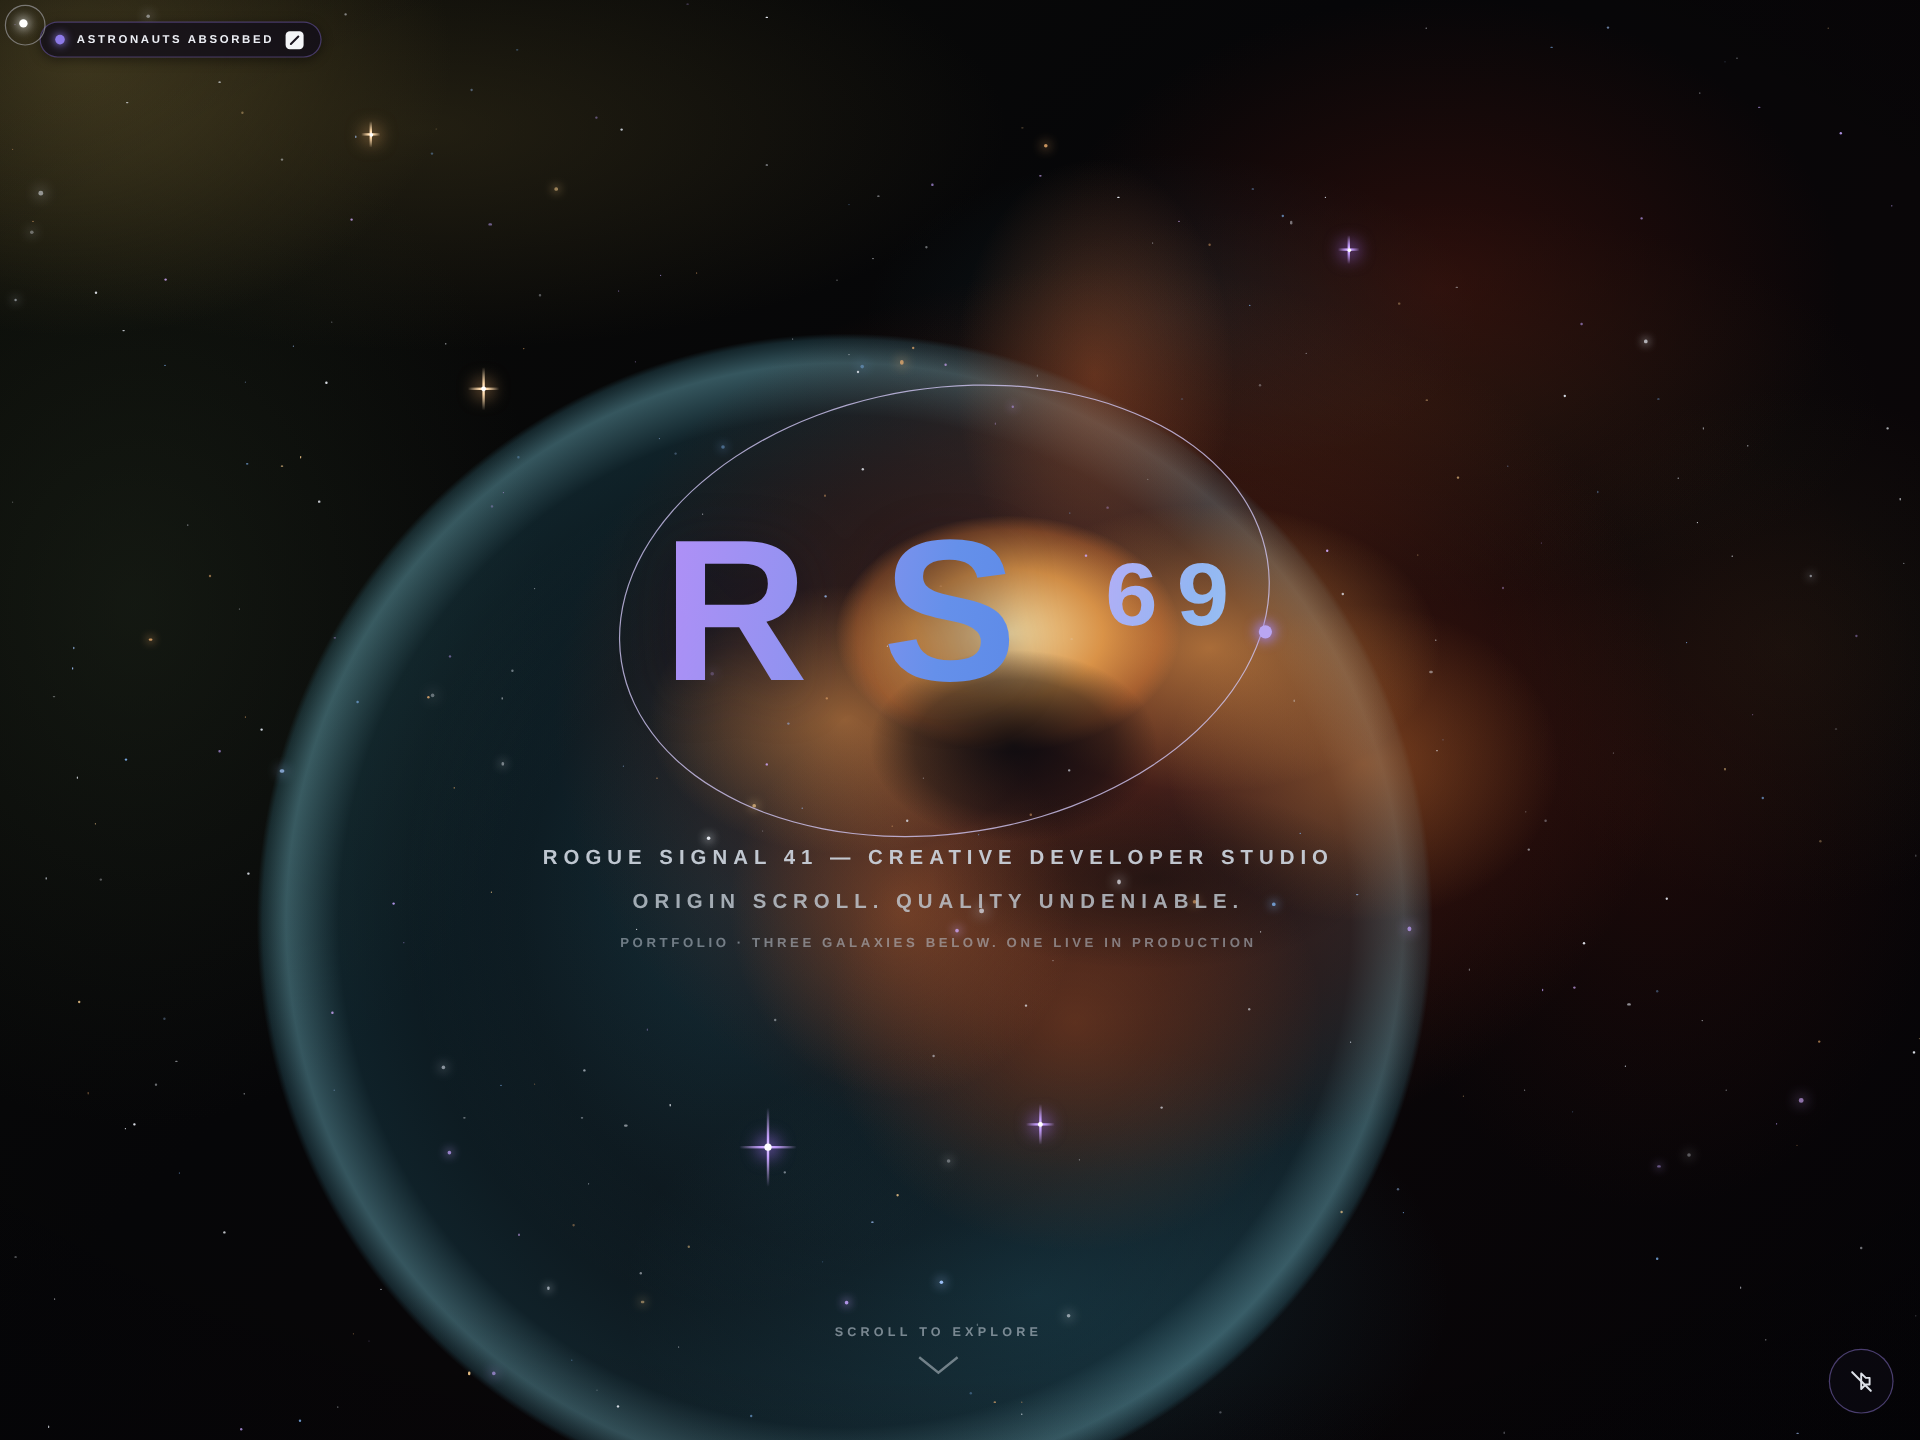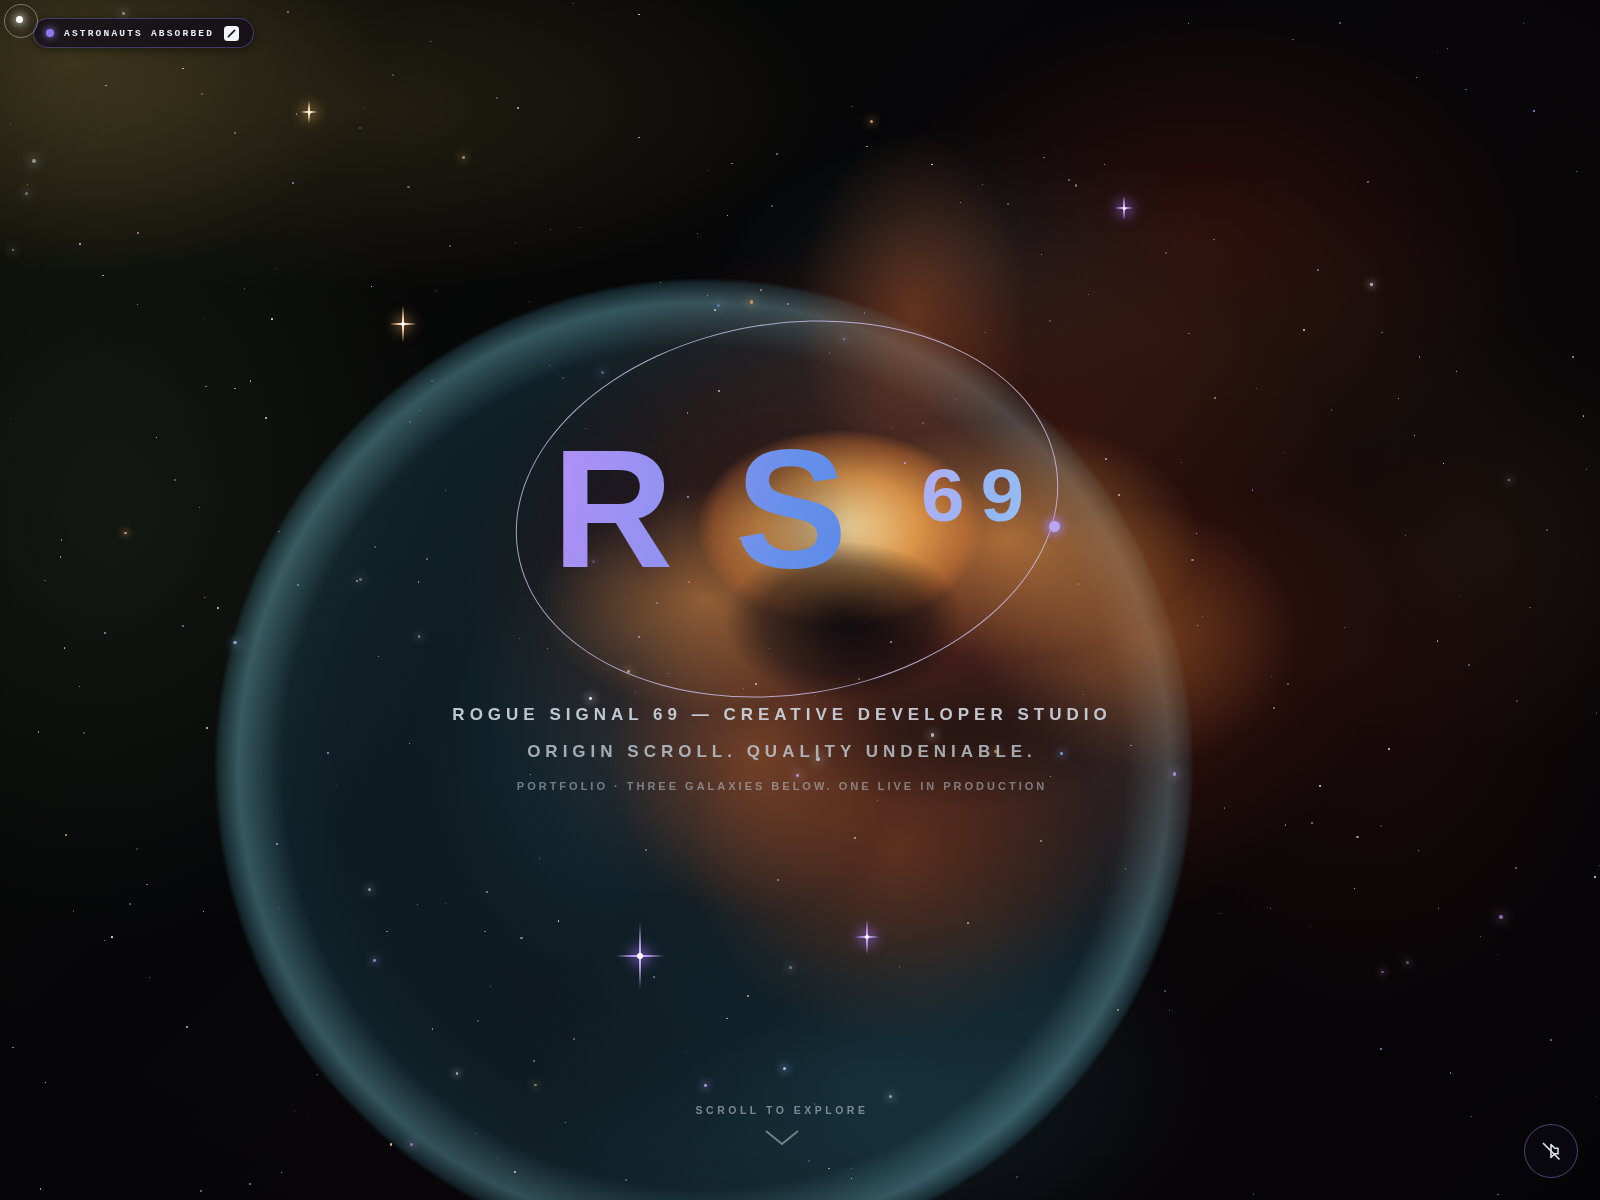--- a/index.html
+++ b/index.html
@@ -59,21 +59,21 @@
   .flare.w{--c:#ffe2b8;--g:rgba(255,188,118,.55);}
   
   .cursor-ring{position:absolute;left:4px;top:4px;width:32px;height:32px;border-radius:50%;
     border:1.5px solid rgba(172,172,178,.6);z-index:6;}
   .cursor-ring .dot{position:absolute;left:11px;top:11px;width:7px;height:7px;border-radius:50%;
     background:#fff;box-shadow:0 0 9px 2px rgba(255,255,255,.7);}
   
   .badge{position:absolute;left:33px;top:18px;height:28px;z-index:5;
     display:flex;align-items:center;gap:10px;padding:0 14px 0 12px;
     background:rgba(16,12,26,.74);border:1px solid rgba(110,90,170,.55);
-    border-radius:15px;box-shadow:0 2px 10px rgba(0,0,0,.45);cursor:pointer;font-family:Liberation Mono, monospace;}
+    border-radius:15px;box-shadow:0 2px 10px rgba(0,0,0,.45);cursor:pointer;}
   .badge .bdot{width:8px;height:8px;border-radius:50%;background:#8d7ae8;
     box-shadow:0 0 7px 1px rgba(141,122,232,.8);flex:0 0 auto;}
   .badge .blabel{font-size:9.5px;font-weight:700;letter-spacing:2.2px;color:#eceef4;white-space:nowrap;}
   .badge .bicon{width:15px;height:15px;border-radius:3.5px;background:#f4f5f8;flex:0 0 auto;
     display:flex;align-items:center;justify-content:center;}
   
   .orbit{position:absolute;left:514px;top:323px;width:544px;height:370px;border-radius:50%;
     border:1.5px solid rgba(208,198,242,.8);transform:rotate(-9deg);z-index:3;}
   .orbit-dot{position:absolute;left:1049px;top:521px;width:11px;height:11px;border-radius:50%;
     background:#b9a6f2;box-shadow:0 0 10px 3px rgba(160,130,240,.8);z-index:4;}
@@ -453,21 +453,21 @@
 
 <div class="orbit"></div>
 <div class="orbit-dot"></div>
 
 <div class="logo">
   <span class="logo-main">RS</span>
   <span class="logo-sup">69</span>
 </div>
 
 <div class="taglines">
-  <div class="tagline1">ROGUE SIGNAL 69 — CREATIVE DEVELOPER STUDIO</div>
+  <div class="tagline1">ROGUE SIGNAL 41 — CREATIVE DEVELOPER STUDIO</div>
   <div class="tagline2">ORIGIN SCROLL. QUALITY UNDENIABLE.</div>
   <div class="tagline3">PORTFOLIO · THREE GALAXIES BELOW. ONE LIVE IN PRODUCTION</div>
 </div>
 
 <div class="scroll-indicator">
   <div class="scroll-label">SCROLL TO EXPLORE</div>
   <div class="scroll-chevron">
     <svg width="36" height="17" viewBox="0 0 36 17">
       <polyline points="2,2 18,15 34,2" fill="none" stroke="rgba(192,200,208,.55)" stroke-width="2"></polyline>
     </svg>

